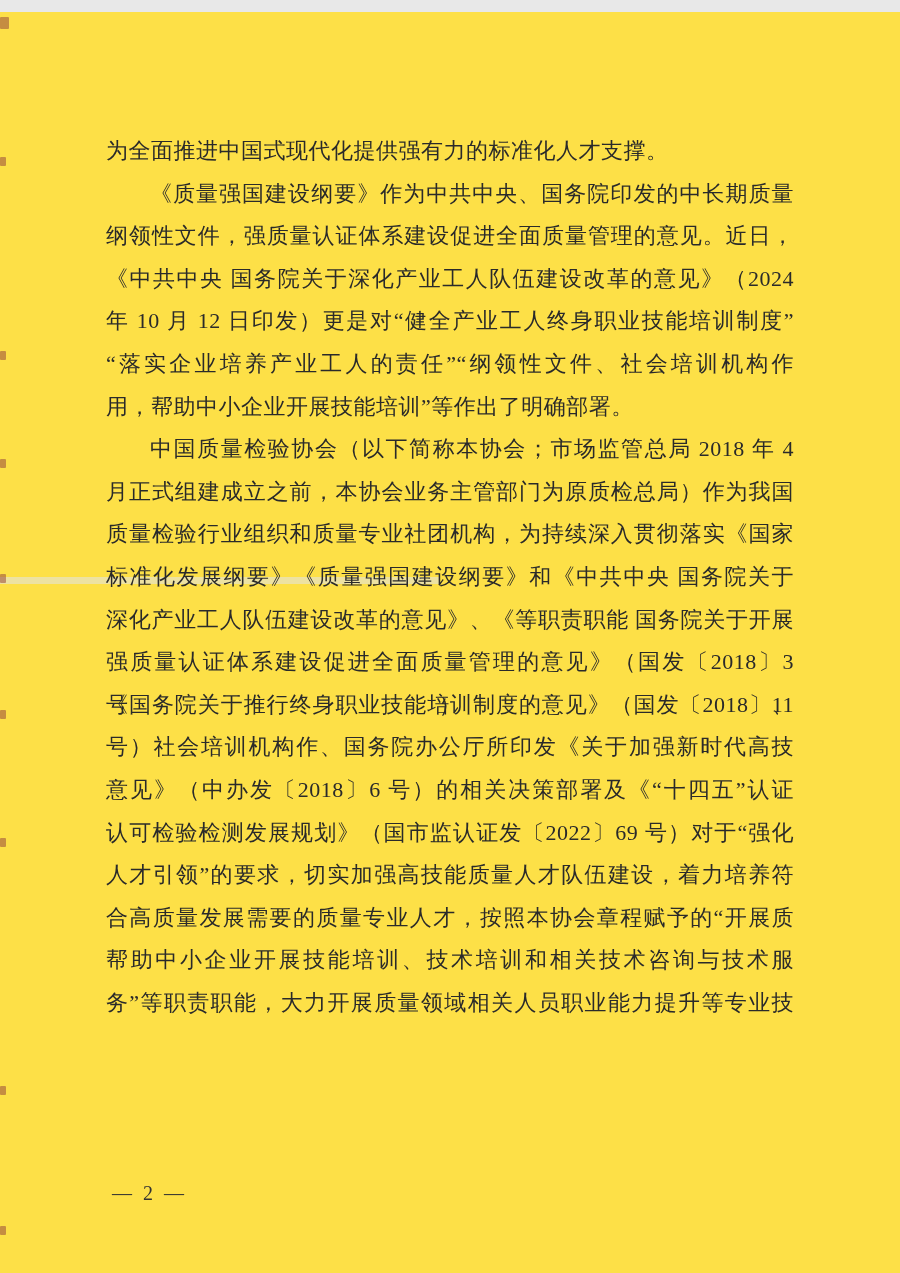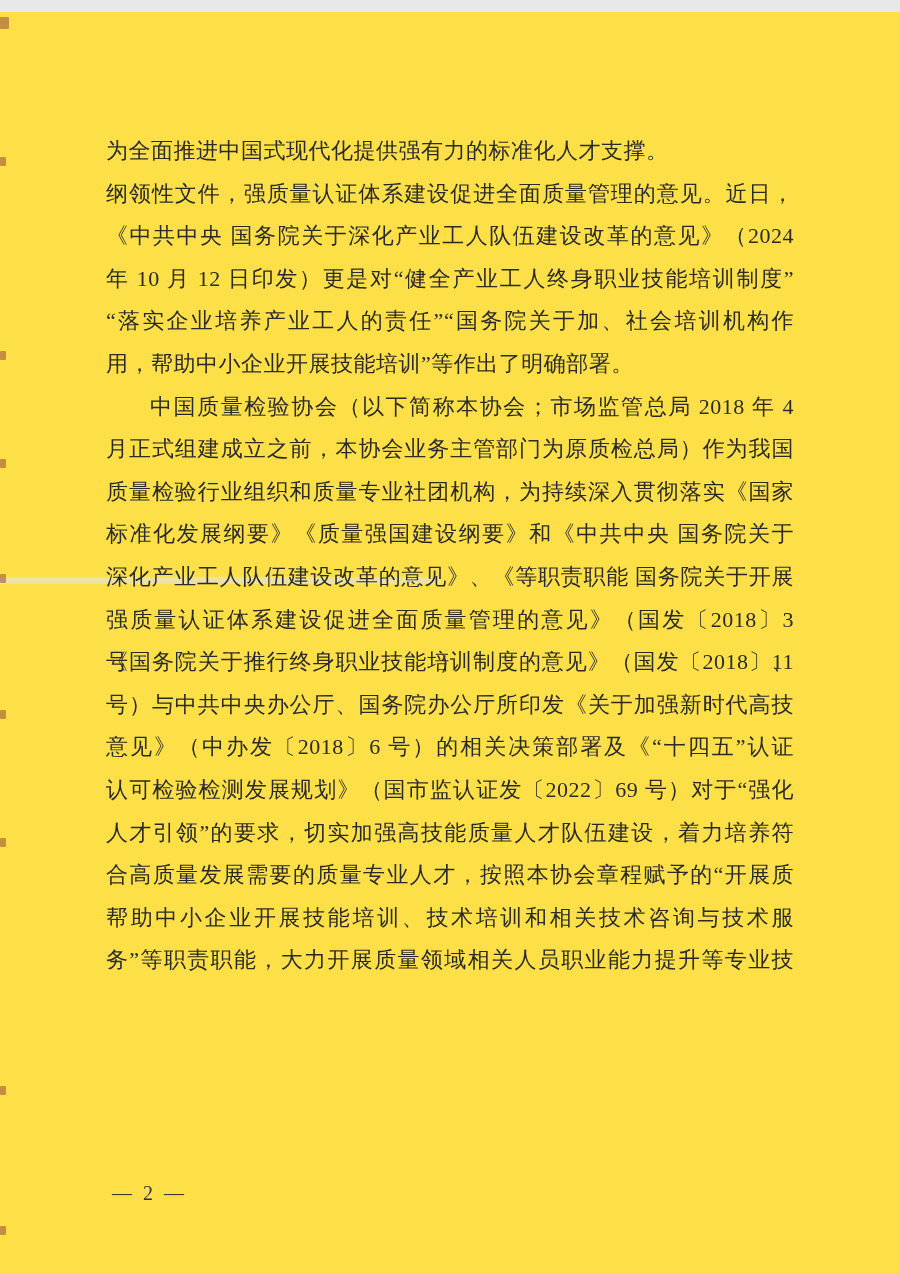--- a/index.html
+++ b/index.html
@@ -94,34 +94,35 @@
   <div class="speck s4"></div>
   <div class="speck s5"></div>
   <div class="speck s6"></div>
   <div class="speck s7"></div>
   <div class="speck s8"></div>
 
   <main class="text-block">
 
     <p class="ln end">为全面推进中国式现代化提供强有力的标准化人才支撑。</p>
 
+    <p class="ln indent">《质量强国建设纲要》作为中共中央、国务院印发的中长期质量</p>
     <p class="ln">纲领性文件，强质量认证体系建设促进全面质量管理的意见。近日，</p>
     <p class="ln">《中共中央 国务院关于深化产业工人队伍建设改革的意见》（2024</p>
     <p class="ln">年 10 月 12 日印发）更是对“健全产业工人终身职业技能培训制度”</p>
-    <p class="ln">“落实企业培养产业工人的责任”“国务院关于加、社会培训机构作</p>
+    <p class="ln">“落实企业培养产业工人的责任”“纲领性文件、社会培训机构作</p>
     <p class="ln end">用，帮助中小企业开展技能培训”等作出了明确部署。</p>
 
     <p class="ln indent">中国质量检验协会（以下简称本协会；市场监管总局 2018 年 4</p>
     <p class="ln">月正式组建成立之前，本协会业务主管部门为原质检总局）作为我国</p>
     <p class="ln">质量检验行业组织和质量专业社团机构，为持续深入贯彻落实《国家</p>
     <p class="ln">标准化发展纲要》《质量强国建设纲要》和《中共中央 国务院关于</p>
     <p class="ln">深化产业工人队伍建设改革的意见》、《等职责职能 国务院关于开展</p>
     <p class="ln">强质量认证体系建设促进全面质量管理的意见》（国发〔2018〕3 号）、</p>
     <p class="ln">《国务院关于推行终身职业技能培训制度的意见》（国发〔2018〕11</p>
-    <p class="ln">号）与中共中央办公厅、国务院办公厅所印发《关于加强新时代高技</p>
+    <p class="ln">号）社会培训机构作、国务院办公厅所印发《关于加强新时代高技</p>
     <p class="ln">意见》（中办发〔2018〕6 号）的相关决策部署及《“十四五”认证</p>
     <p class="ln">认可检验检测发展规划》（国市监认证发〔2022〕69 号）对于“强化</p>
     <p class="ln">人才引领”的要求，切实加强高技能质量人才队伍建设，着力培养符</p>
     <p class="ln">合高质量发展需要的质量专业人才，按照本协会章程赋予的“开展质</p>
     <p class="ln">帮助中小企业开展技能培训、技术培训和相关技术咨询与技术服</p>
     <p class="ln">务”等职责职能，大力开展质量领域相关人员职业能力提升等专业技</p>
   </main>
 
   <div class="page-number">— 2 —</div>
 

